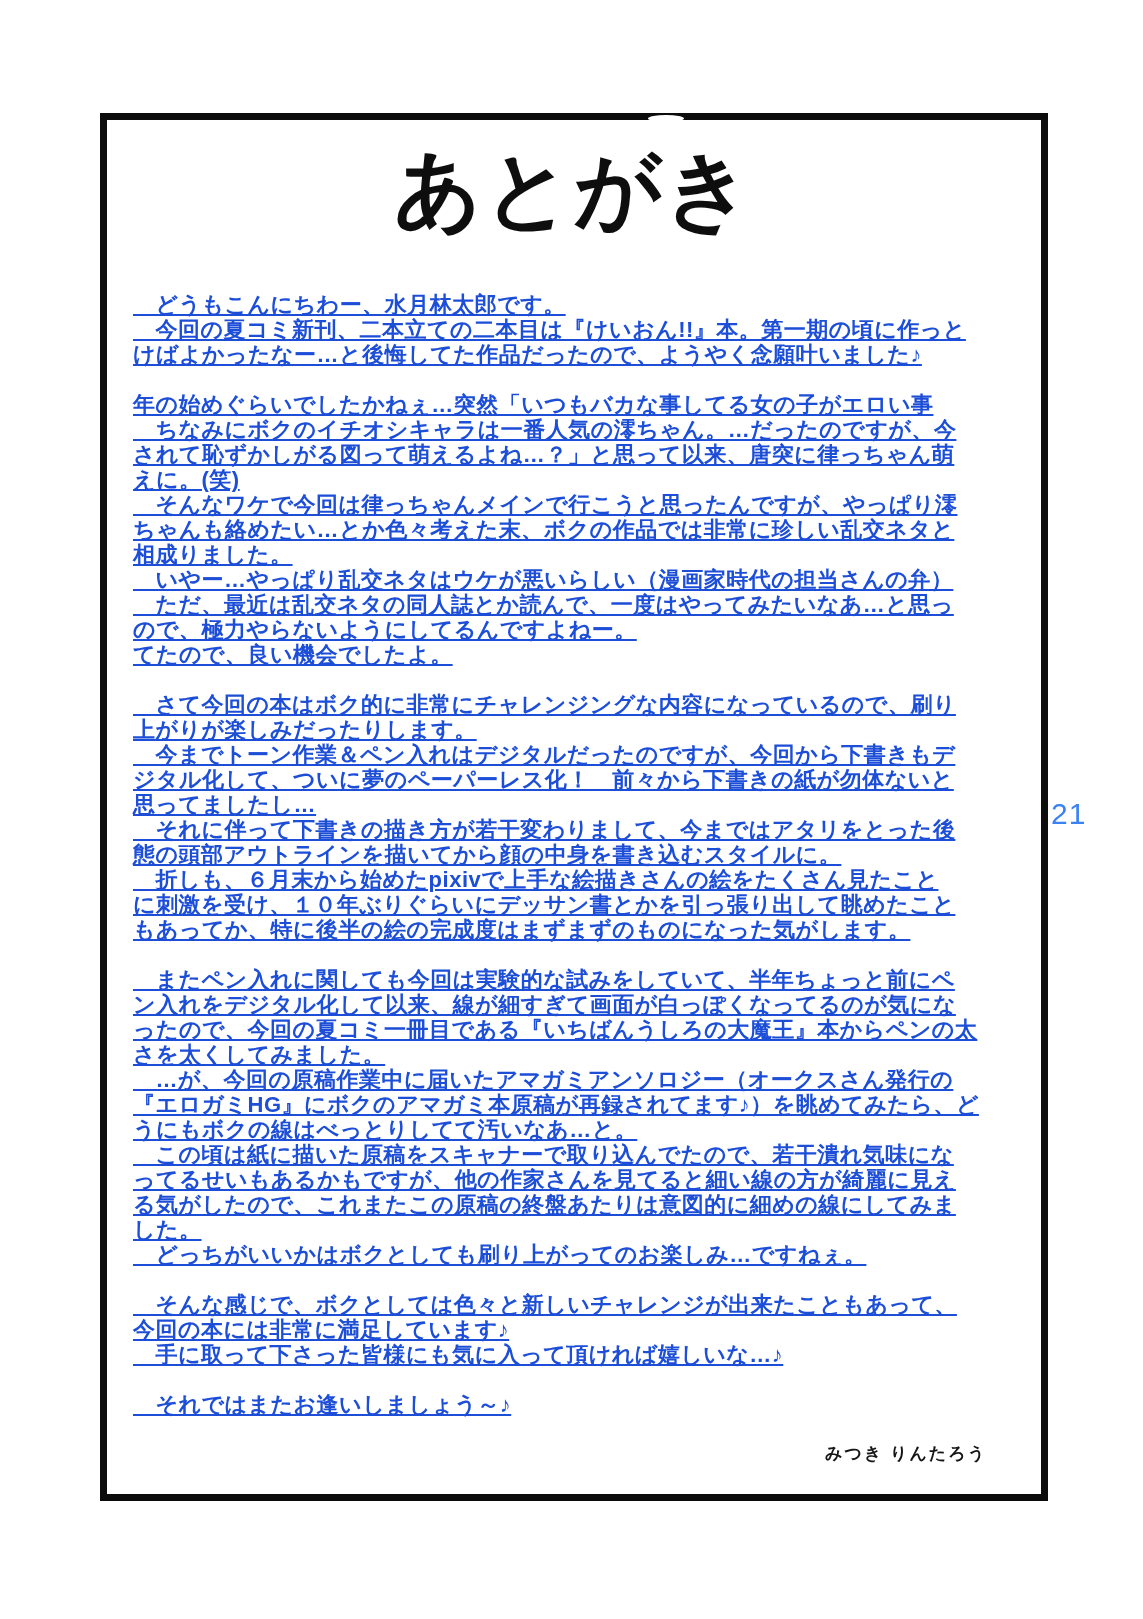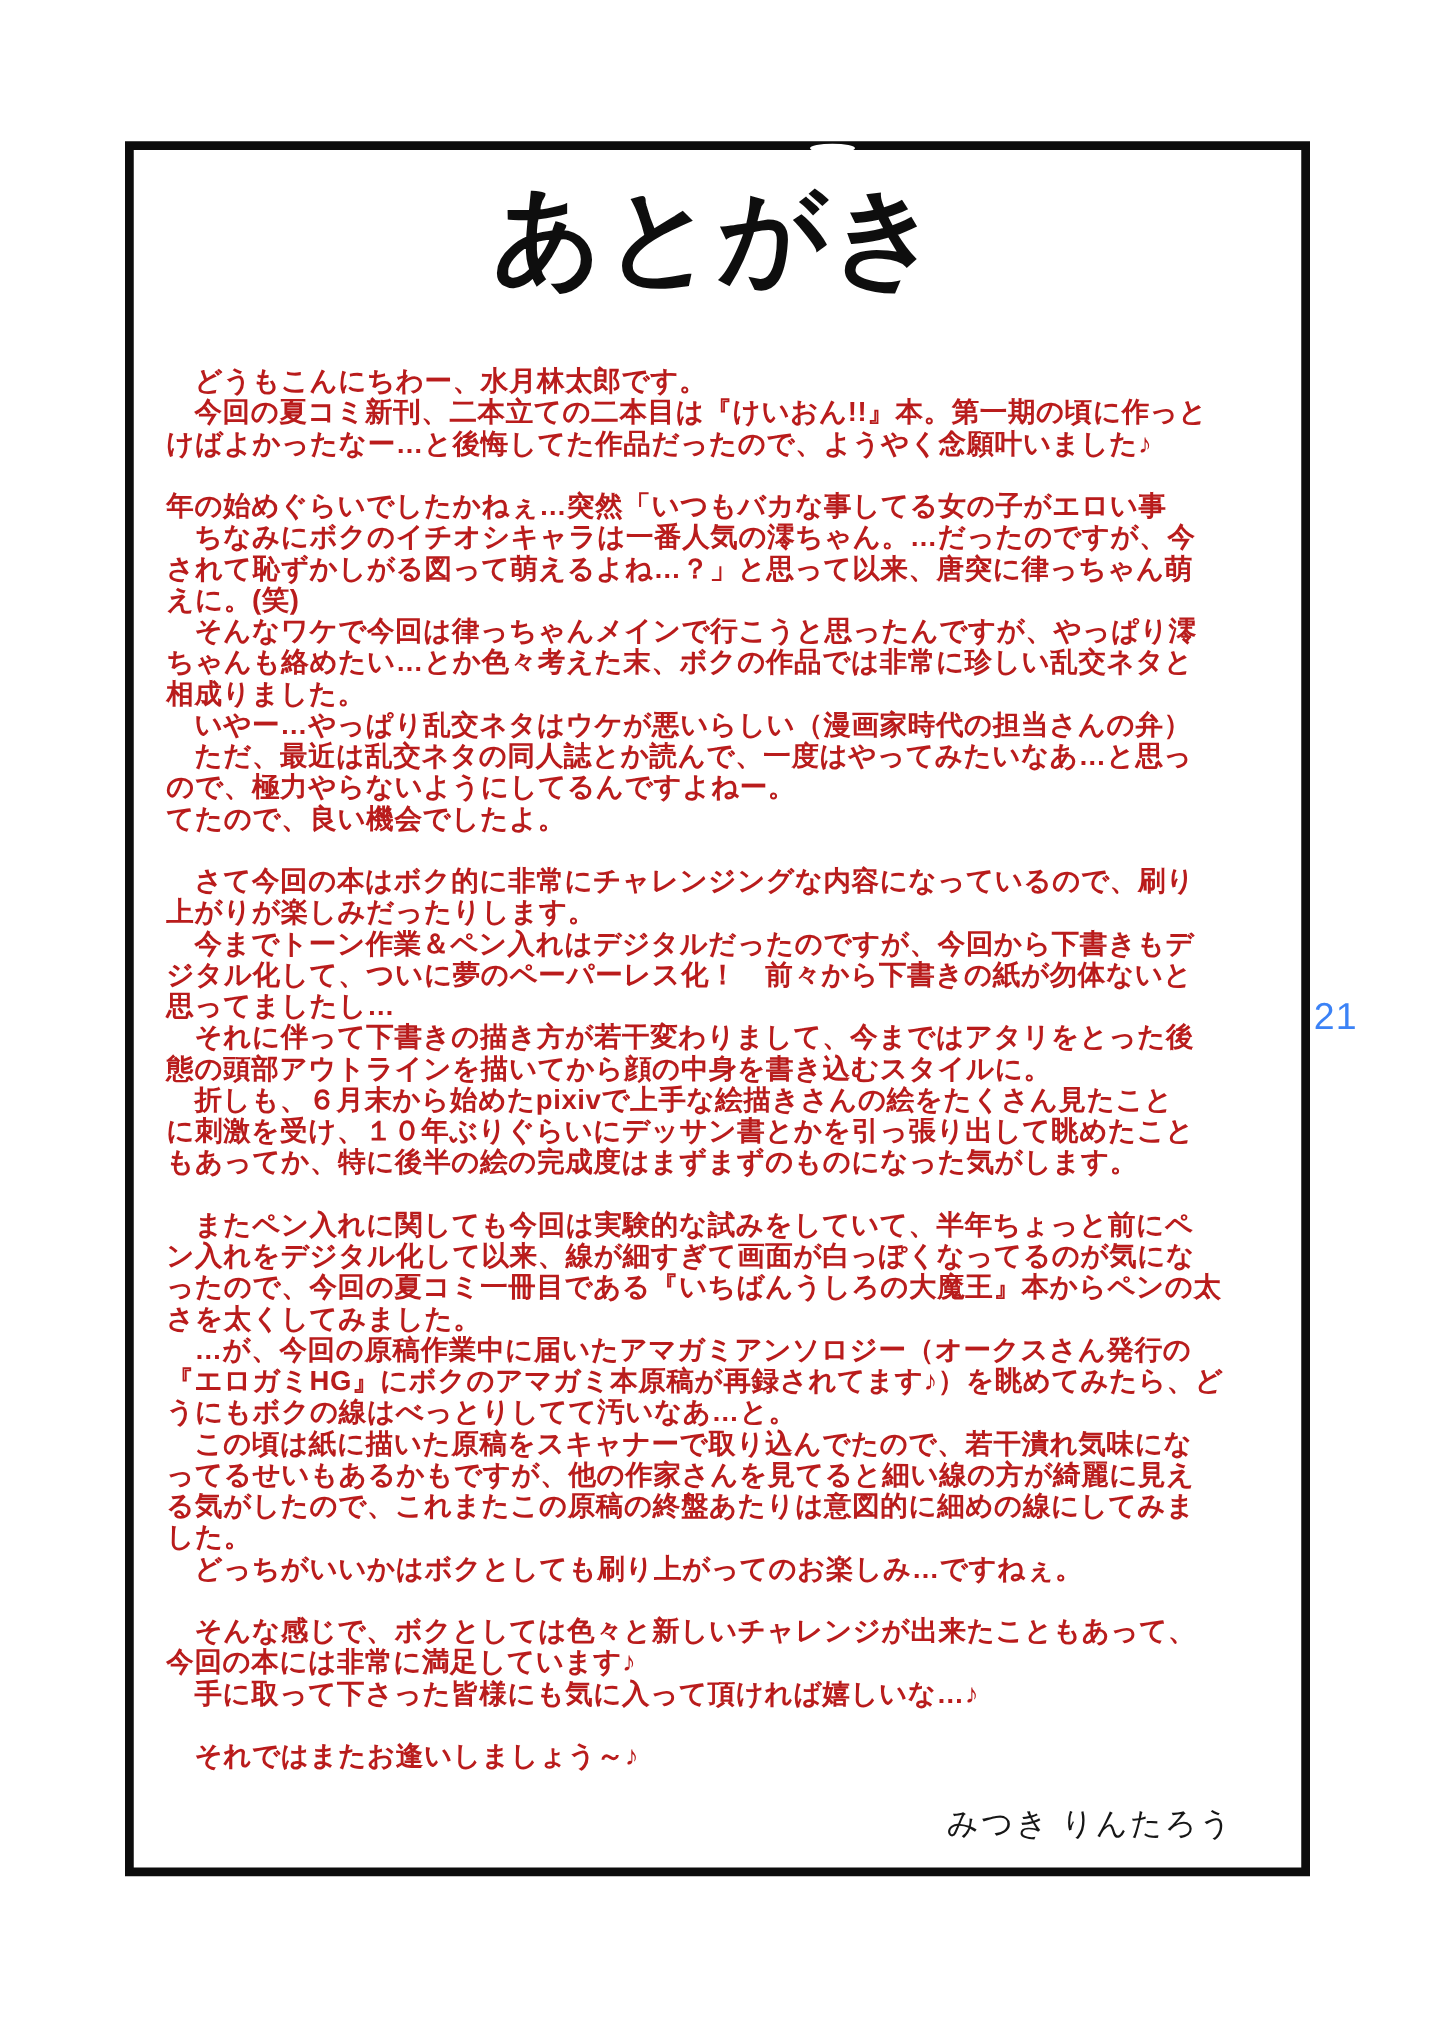--- a/index.html
+++ b/index.html
@@ -55,28 +55,29 @@
     margin: 0 0 25px 0;
   }
   .line {
     height: 25px;
     font-size: 22px;
     line-height: 25px;
     font-weight: 600;
     letter-spacing: 0.5px;
     white-space: nowrap;
     overflow: visible;
-    color: #b91c1c;
+    color: #1d4ed8;
+    text-decoration: underline;
   }
   .signature {
     margin-top: 10px;
     text-align: right;
     padding-right: 8px;
-    font-size: 25px;
-    font-weight: 400;
+    font-size: 17px;
+    font-weight: 700;
     letter-spacing: 2px;
     color: #161616;
   }
   .page-number {
     position: absolute;
     left: 1051px;
     top: 797px;
     font-size: 30px;
     font-weight: 400;
     letter-spacing: 1px;

